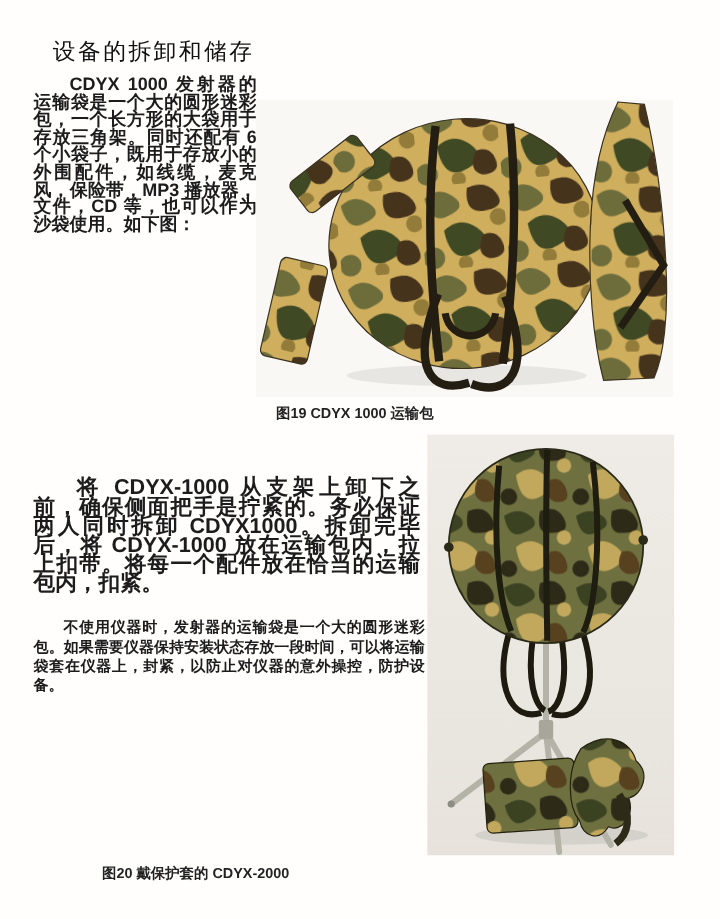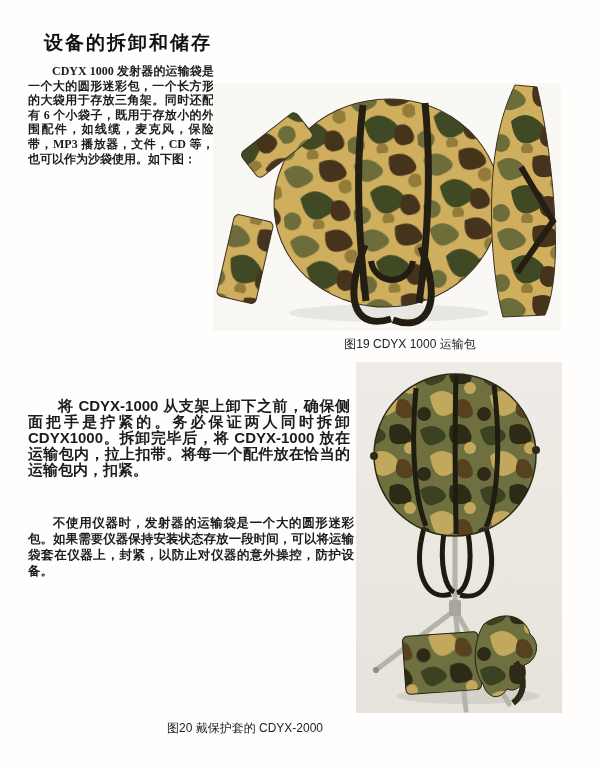--- a/index.html
+++ b/index.html
@@ -7,34 +7,34 @@
     width: 600px; height: 766px;
     background: #fffefd;
     position: relative;
     overflow: hidden;
     font-family: "Liberation Sans", "DejaVu Sans", sans-serif;
     color: #1c1c1c;
   }
   .abs { position: absolute; }
   .title {
     left: 44px; top: 30px; width: 300px;
-    font-size: 19px; font-weight: bold; letter-spacing: 2px;
+    font-size: 19px; font-weight: normal; letter-spacing: 2px;
     color: #111;
   }
   .para {
     font-weight: bold;
     text-align: justify;
     text-indent: 2em;
     color: #1c1c1c;
   }
-  .p1 { left: 28px; top: 64px;  width: 186px; font-size: 12px;   line-height: 14.6px; font-family: Liberation Serif, serif; }
-  .p2 { left: 28px; top: 398px; width: 322px; font-size: 15px; line-height: 16px; }
+  .p1 { left: 28px; top: 64px;  width: 186px; font-size: 15px;   line-height: 14.6px; }
+  .p2 { left: 28px; top: 398px; width: 322px; font-size: 18px; line-height: 16px; }
   .p3 { left: 28px; top: 515px; width: 326px; font-size: 12.5px; line-height: 16px; }
   .caption {
-    font-size: 12px; font-weight: normal; text-align: center; color: #222;
+    font-size: 12px; font-weight: bold; text-align: left; color: #222;
   }
   .cap19 { left: 230px; top: 336px; width: 360px; }
   .cap20 { left: 85px;  top: 720px; width: 320px; }
   .fig { display: block; }
   .fig19 { left: 213px; top: 83px; }
   .fig20 { left: 356px; top: 362px; }
 </style>
 </head>
 <body>
 

